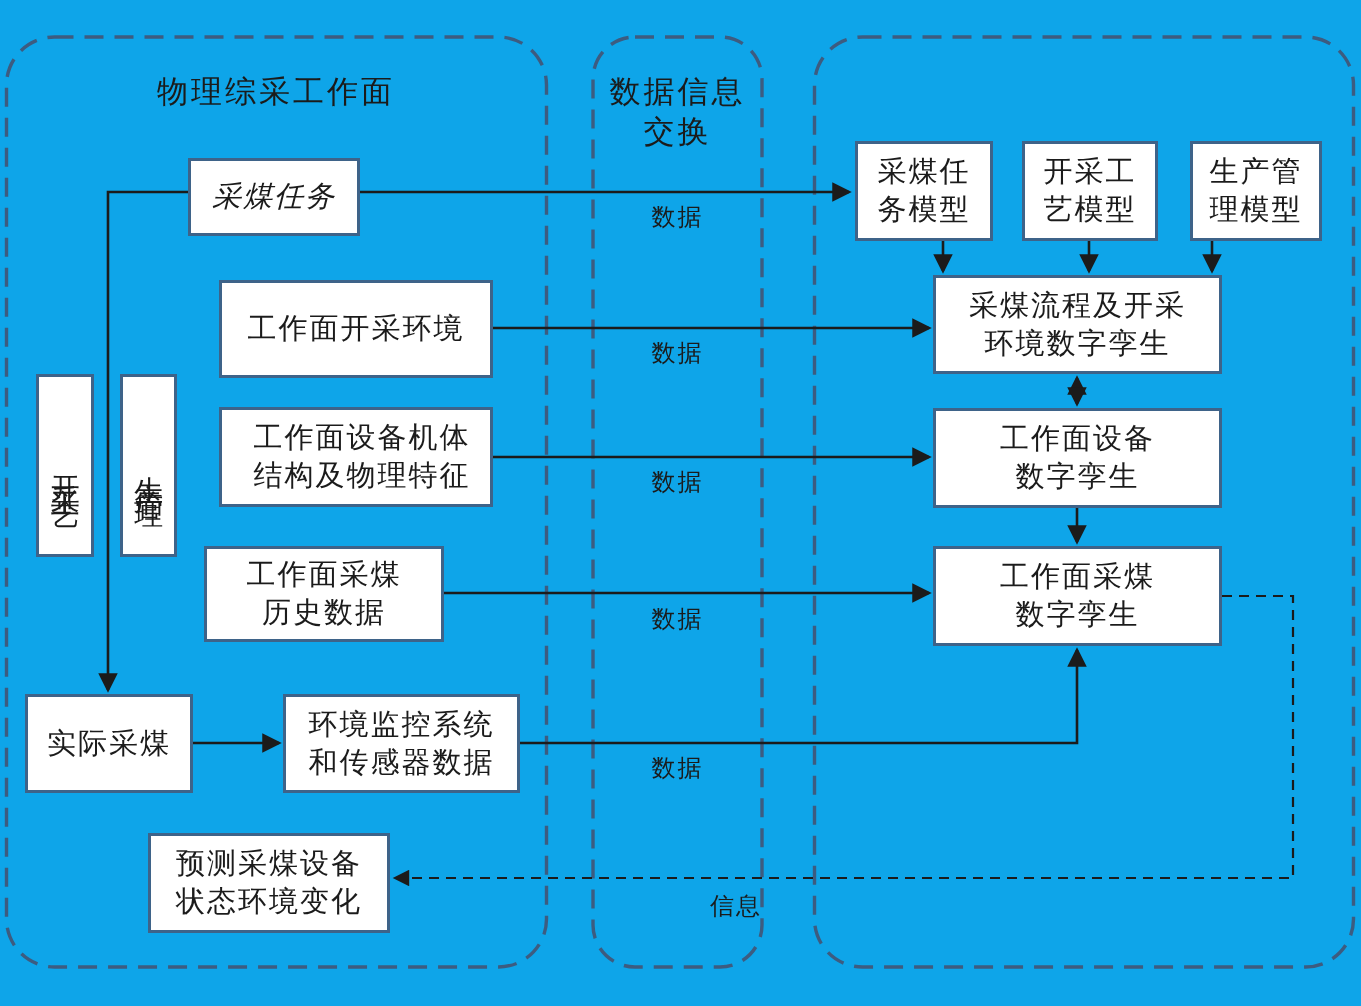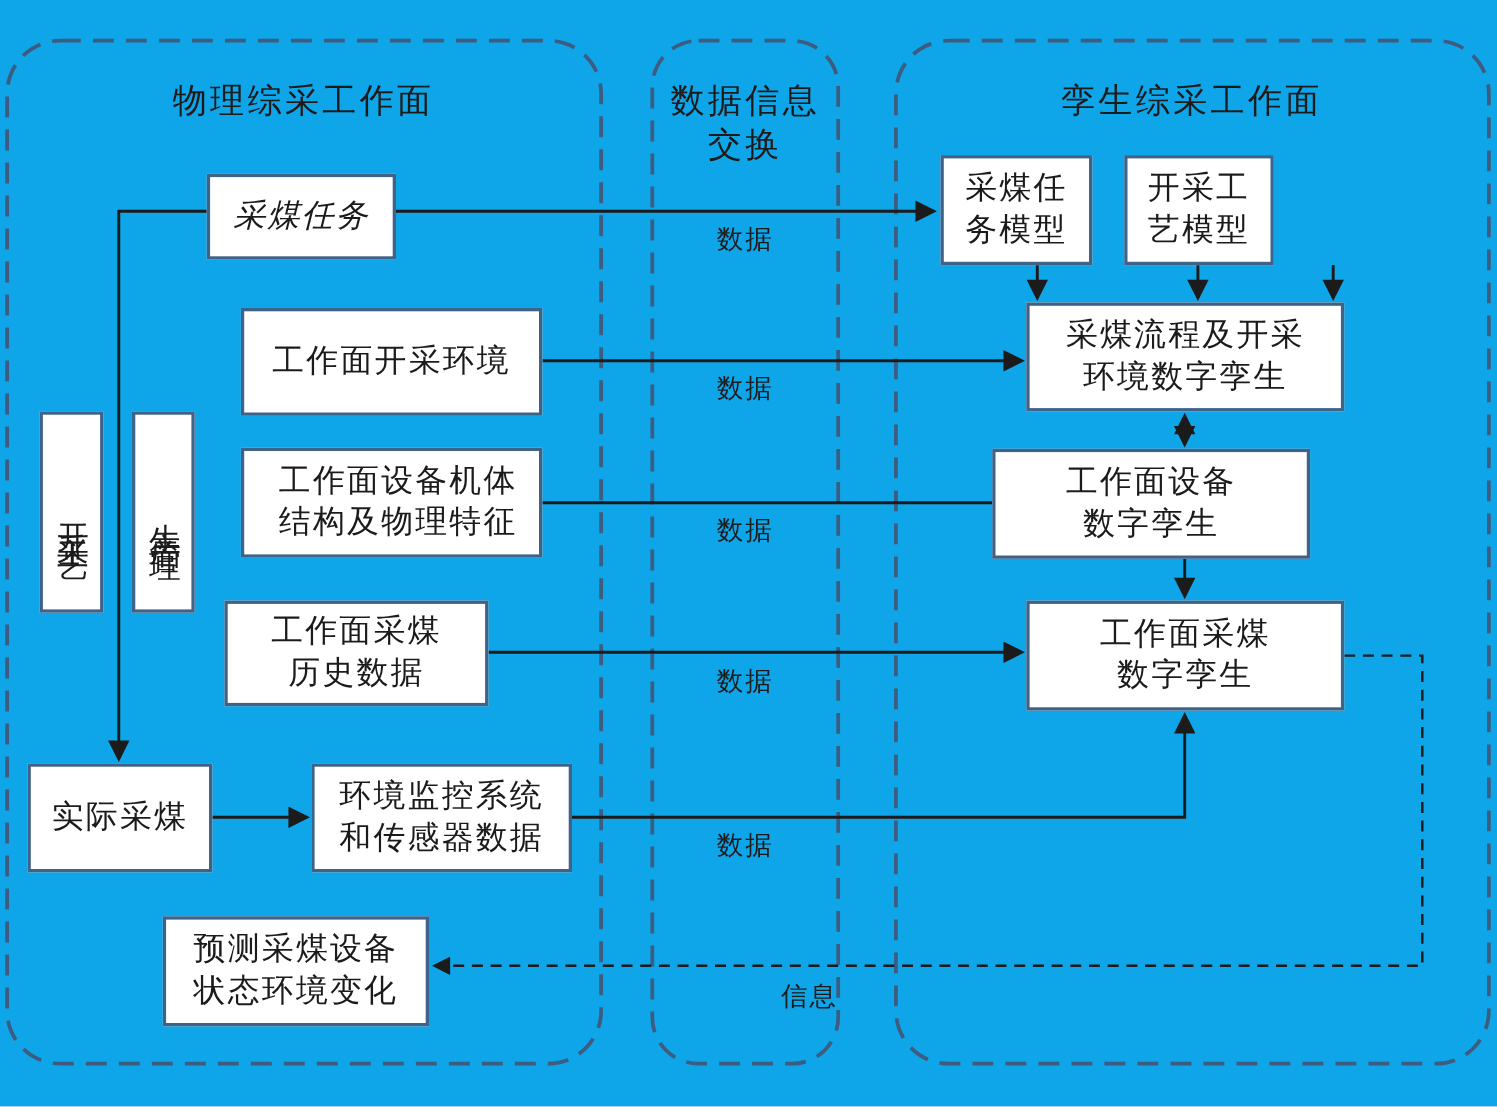--- a/index.html
+++ b/index.html
@@ -91,43 +91,44 @@
       <path d="M1077 378 V404" marker-start="url(#ah)" marker-end="url(#ah)"></path>
       <path d="M1077 508 V542" marker-end="url(#ah)"></path>
     </g>
 
     <path d="M1222 596 H1293 V878 H395" marker-end="url(#ah)" stroke="#1b1b1b" stroke-width="2.2" fill="none" stroke-dasharray="10 7"></path>
   </svg>
 
   <div class="ctitle" style="left:6px; top:72px; width:540px;">物理综采工作面</div>
   <div class="ctitle" style="left:593px; top:72px; width:169px;">数据信息
 交换</div>
-  <div class="ctitle" style="left:814px; top:72px; width:539px;">孪生综采工作面</div>
 
   <div class="node" style="left:188px; top:158px; width:172px; height:78px;font-style:italic;">采煤任务</div>
   <div class="node" style="left:219px; top:280px; width:274px; height:98px;">工作面开采环境</div>
   <div class="node" style="left:219px; top:407px; width:274px; height:100px;padding-left:12px;">工作面设备机体
 结构及物理特征</div>
   <div class="node" style="left:204px; top:546px; width:240px; height:96px;">工作面采煤
 历史数据</div>
   <div class="node vertical" style="left:36px; top:374px; width:58px; height:183px;">开采工艺</div>
   <div class="node vertical" style="left:120px; top:374px; width:57px; height:183px;">生产管理</div>
   <div class="node" style="left:25px; top:694px; width:168px; height:99px;">实际采煤</div>
   <div class="node" style="left:283px; top:694px; width:237px; height:99px;">环境监控系统
 和传感器数据</div>
   <div class="node" style="left:148px; top:833px; width:242px; height:100px;">预测采煤设备
 状态环境变化</div>
 
   <div class="node" style="left:855px; top:141px; width:138px; height:100px;">采煤任
 务模型</div>
   <div class="node" style="left:1022px; top:141px; width:136px; height:100px;">开采工
 艺模型</div>
+  <div class="node" style="left:1190px; top:141px; width:132px; height:100px;">生产管
+理模型</div>
   <div class="node" style="left:933px; top:275px; width:289px; height:99px;font-family:Liberation Serif, serif;">采煤流程及开采
 环境数字孪生</div>
-  <div class="node" style="left:902px; top:408px; width:289px; height:100px;">工作面设备
+  <div class="node" style="left:933px; top:408px; width:289px; height:100px;">工作面设备
 数字孪生</div>
   <div class="node" style="left:933px; top:546px; width:289px; height:100px;">工作面采煤
 数字孪生</div>
 
   <div class="flowlabel" style="left:593px; top:201px; width:169px;">数据</div>
   <div class="flowlabel" style="left:593px; top:337px; width:169px;">数据</div>
   <div class="flowlabel" style="left:593px; top:466px; width:169px;">数据</div>
   <div class="flowlabel" style="left:593px; top:603px; width:169px;">数据</div>
   <div class="flowlabel" style="left:593px; top:752px; width:169px;">数据</div>
   <div class="flowlabel" style="left:593px; top:890px; width:169px;text-align:right;">信息</div>

